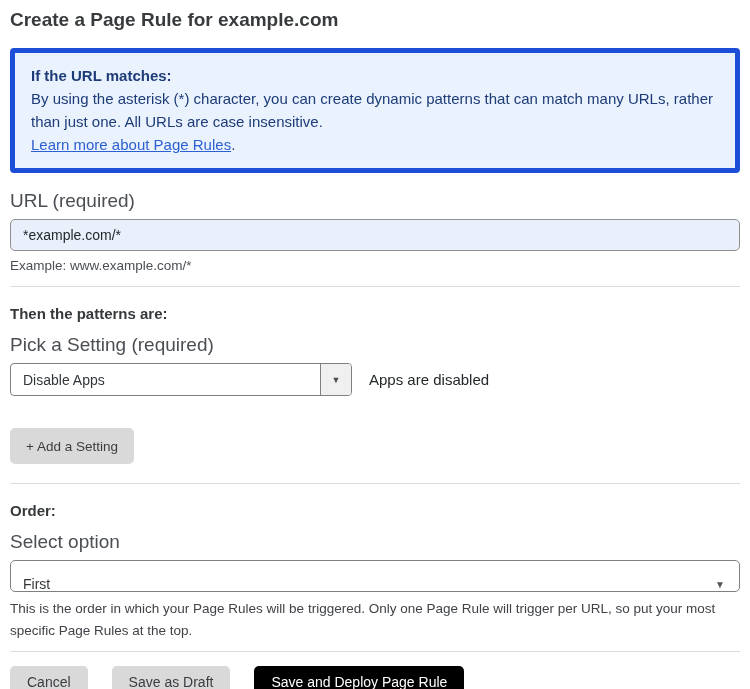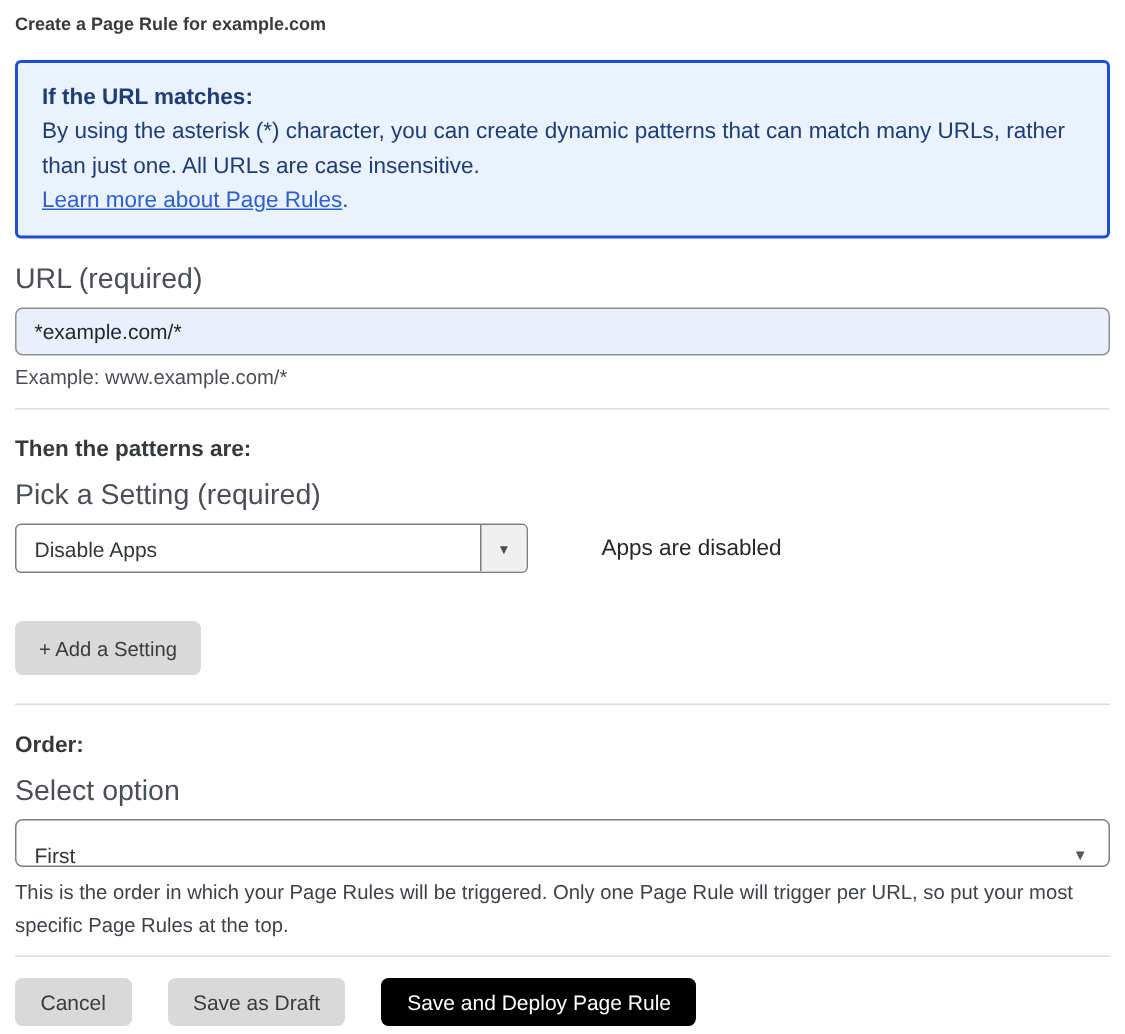--- a/index.html
+++ b/index.html
@@ -6,30 +6,30 @@
   html, body { width: 750px; height: 689px; }
   body {
     background: #ffffff;
     font-family: "Liberation Sans", sans-serif;
     color: #36393b;
     overflow: hidden;
   }
   .container { padding: 0 10px; }
 
   .page-title {
-    font-size: 12px;
+    font-size: 19px;
     font-weight: bold;
     color: #383b3d;
     padding-top: 9px;
     margin-bottom: 17px;
   }
 
   .info-box {
     background: #e9f2fd;
-    border: 2px solid #1d4ed8;
+    border: 5px solid #1d4ed8;
     border-radius: 4px;
     padding: 11px 16px 12px;
     font-size: 15px;
     line-height: 23px;
     color: #1e3c78;
     margin-bottom: 17px;
   }
   .info-heading { font-weight: bold; }
   .info-link { color: #2c5fd0; text-decoration: underline; cursor: pointer; }
   .info-link-suffix { color: #1e3c78; }
@@ -152,21 +152,21 @@
     color: #3f4347;
     line-height: 22px;
     margin-top: 6px;
     max-width: 732px;
   }
 
   .actions { display: flex; gap: 24px; margin-top: 14px; }
   .action-btn { height: 32px; padding: 0 17px; font-size: 14px; }
 
   .url-block { margin-top: 0; }
-  .mt-6 { margin-top: 6px; gap: 32px; }
+  .mt-6 { margin-top: 6px; }
 </style>
 </head>
 <body>
 
 <div class="container">
 
   <h1 class="page-title">Create a Page Rule for example.com</h1>
 
   <div class="info-box">
     <div class="info-heading">If the URL matches:</div>

